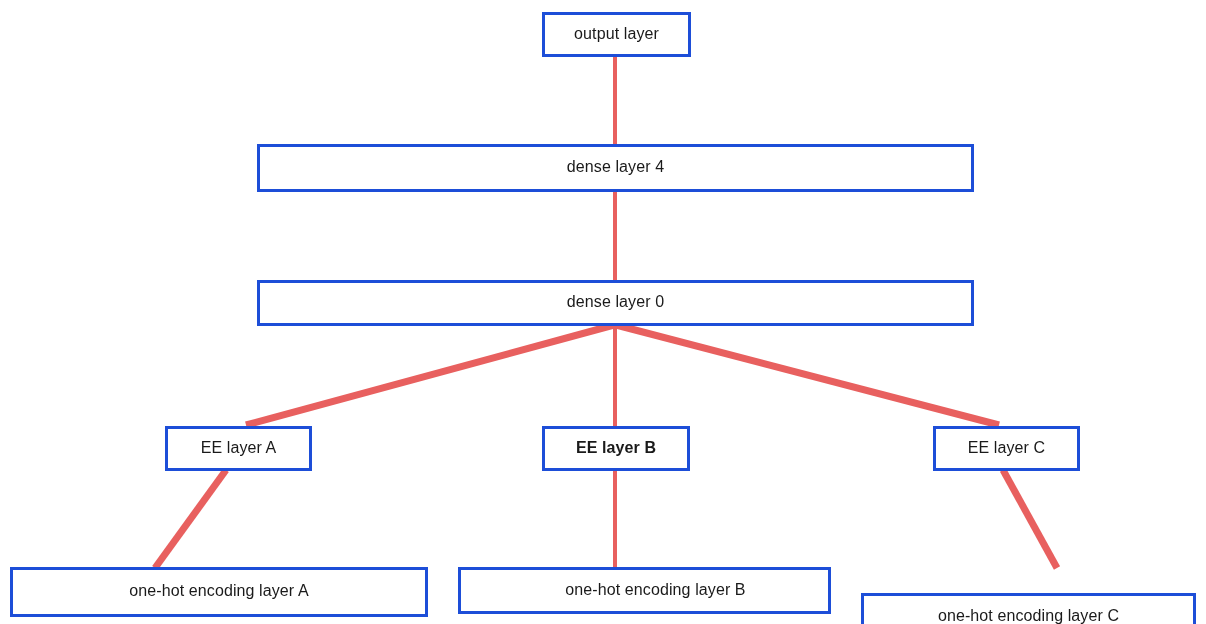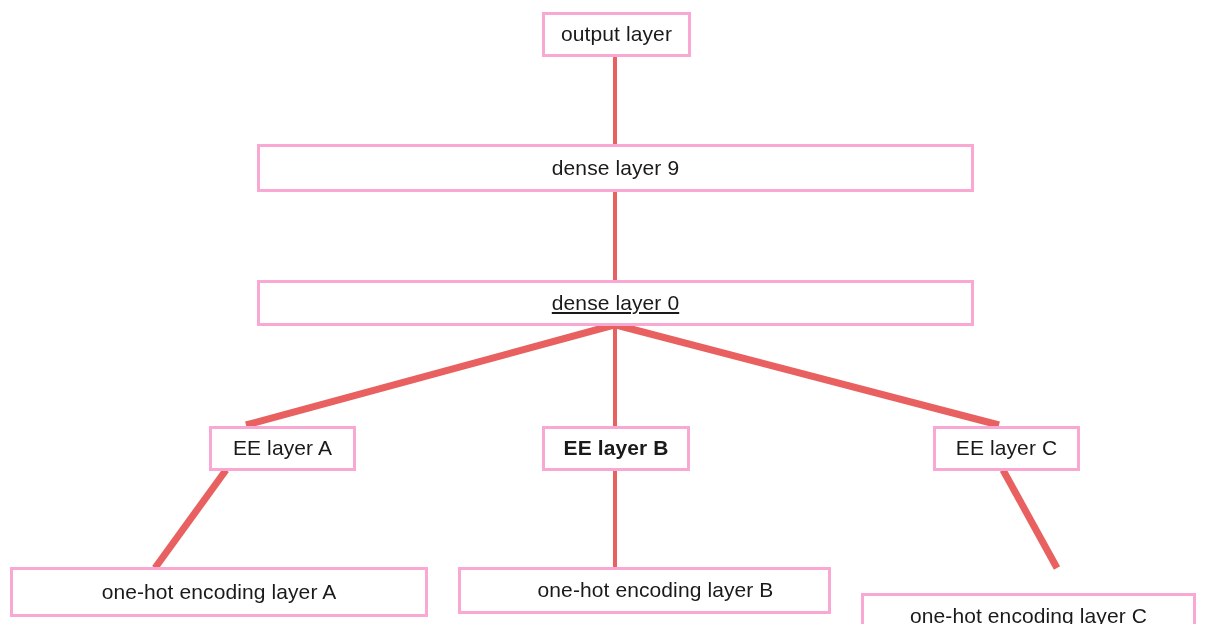--- a/index.html
+++ b/index.html
@@ -25,40 +25,40 @@
     width: 1206px;
     height: 624px;
     z-index: 1;
     pointer-events: none;
   }
   .node {
     position: absolute;
     z-index: 2;
     box-sizing: border-box;
     background: #ffffff;
-    border: 3px solid #f9a8d4;
+    border: 3px solid #1d4ed8;
     display: flex;
     align-items: center;
     justify-content: center;
     color: #1a1a1a;
-    font-size: 21px;
+    font-size: 16px;
     line-height: 1;
     letter-spacing: 0.1px;
     white-space: nowrap;
   }
   .node-label {
     display: block;
     transform: translateY(-1px);
   }
 
   
   #node-output        { left: 542px;  top: 12px;  width: 149px; height: 45px; }
   #node-dense1        { left: 257px;  top: 144px; width: 717px; height: 48px; }
-  #node-dense0        { left: 257px;  top: 280px; width: 717px; height: 46px; text-decoration: underline; }
-  #node-ee-a          { left: 165px;  top: 426px; width: 147px; height: 45px; margin-left: 44px; }
+  #node-dense0        { left: 257px;  top: 280px; width: 717px; height: 46px; }
+  #node-ee-a          { left: 165px;  top: 426px; width: 147px; height: 45px; }
   #node-ee-b          { left: 542px;  top: 426px; width: 148px; height: 45px; font-weight: bold; }
   #node-ee-c          { left: 920px;  top: 426px; width: 147px; height: 45px; margin-left: 13px; }
   #node-onehot-a      { left: 10px;   top: 567px; width: 418px; height: 50px; }
   #node-onehot-b      { left: 458px;  top: 567px; width: 373px; height: 47px; padding-left: 22px; }
   #node-onehot-c      { left: 861px;  top: 593px; width: 335px; height: 47px; }
 </style>
 </head>
 <body>
 
 <div id="canvas">
@@ -74,21 +74,21 @@
         <line x1="615" y1="568" x2="615" y2="470" stroke="#e8605f" stroke-width="4"></line>
         <line x1="1057" y1="568" x2="1003" y2="470" stroke="#e8605f" stroke-width="7"></line>
       </g>
   </svg>
 
   <div class="node" id="node-output">
     <span class="node-label">output layer</span>
   </div>
 
   <div class="node" id="node-dense1">
-    <span class="node-label">dense layer 9</span>
+    <span class="node-label">dense layer 4</span>
   </div>
 
   <div class="node" id="node-dense0">
     <span class="node-label">dense layer 0</span>
   </div>
 
   <div class="node" id="node-ee-a">
     <span class="node-label">EE layer A</span>
   </div>
   <div class="node" id="node-ee-b">

